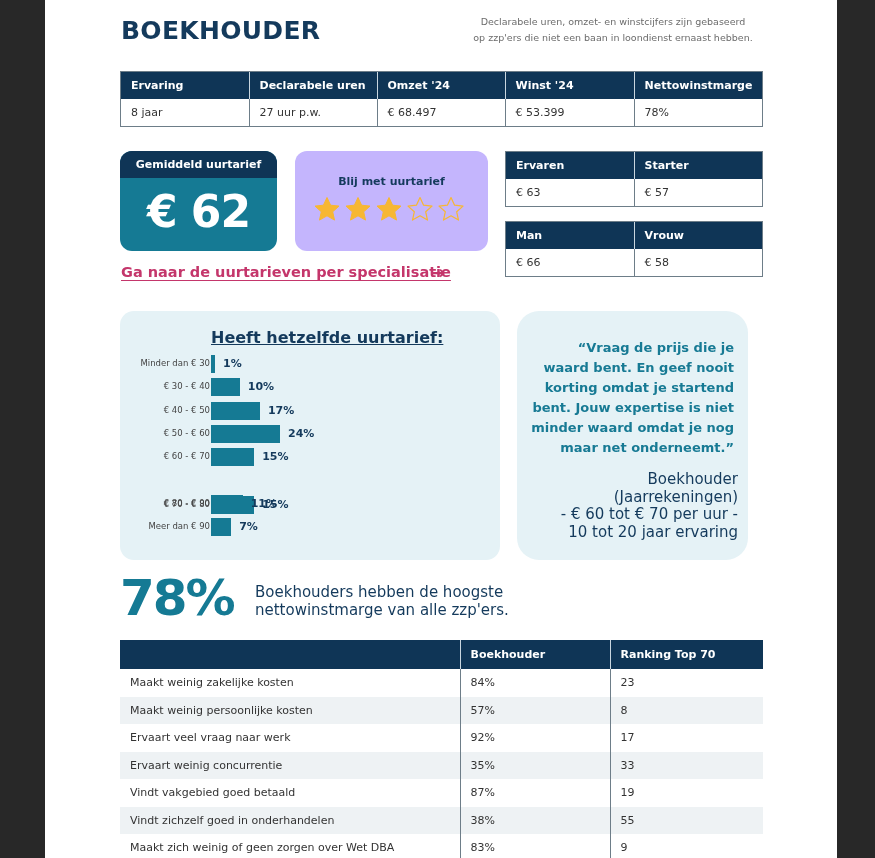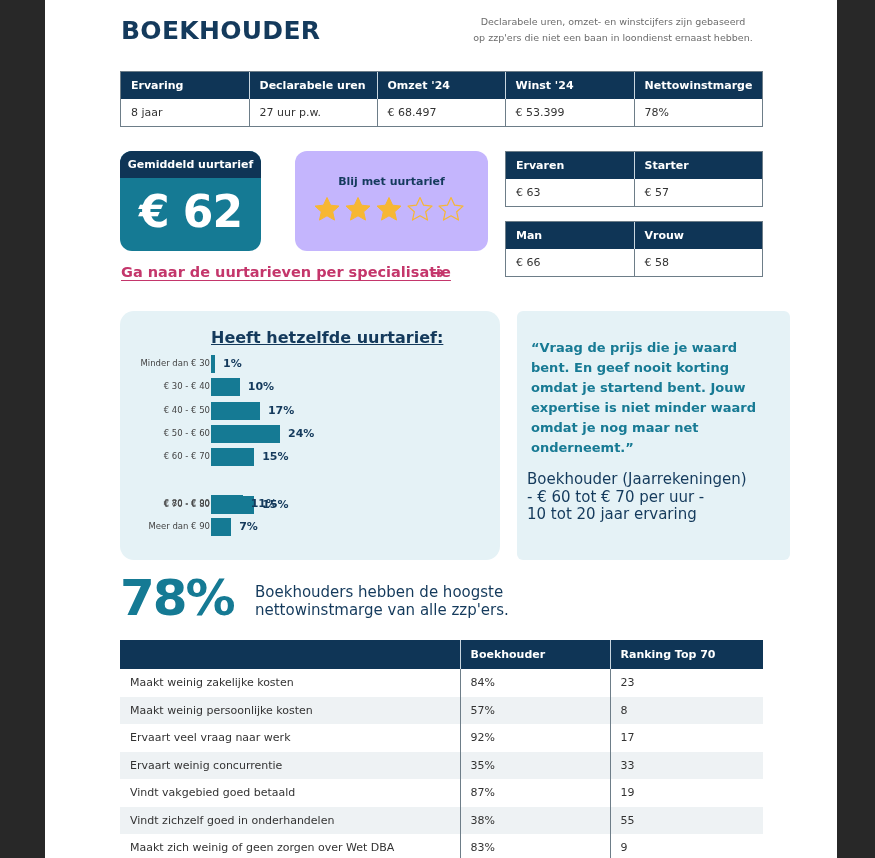--- a/index.html
+++ b/index.html
@@ -15,40 +15,40 @@
     .grid th { background: #0f3556; color: #fff; text-align: left; font-size: 11px; font-weight: bold; padding: 0 10px; height: 27px; border-left: 1.5px solid #c9d6df; }
     .grid th:first-child { border-left: none; }
     .grid td { background: #fff; color: #333; font-size: 11px; padding: 0 10px; height: 27px; border-left: 1.5px solid #6d7d88; }
     .grid td:first-child { border-left: none; }
     .boxed { border: 1.5px solid #6d7d88; }
 
     .t1 { left: 75px; top: 71px; width: 643px; }
     .t2 { left: 460px; top: 151px; width: 258px; }
     .t3 { left: 460px; top: 221px; width: 258px; }
 
-    .rate-card { left: 75px; top: 151px; width: 141px; height: 100px; border-radius: 12px; overflow: hidden; background: #157a94; }
+    .rate-card { left: 75px; top: 151px; width: 157px; height: 100px; border-radius: 12px; overflow: hidden; background: #157a94; }
     .rate-head { height: 27px; background: #0f3556; color: #fff; font-size: 11px; font-weight: bold; text-align: center; line-height: 28px; }
     .rate-val { color: #fff; font-size: 44px; font-weight: bold; text-align: center; line-height: 68px; letter-spacing: -1px; }
 
     .stars-card { left: 250px; top: 151px; width: 193px; height: 100px; border-radius: 12px; background: #c4b5fd; }
     .stars-label { position: absolute; top: 24px; width: 100%; text-align: center; font-size: 11px; font-weight: bold; color: #143a5c; }
     .stars { position: absolute; top: 44px; left: 17px; display: flex; gap: 1px; }
     .stars svg { width: 30px; height: 30px; }
 
     .link { left: 76px; top: 264px; font-size: 14.5px; font-weight: bold; color: #c4366b; text-decoration: underline; text-underline-offset: 3px; }
     .link-arrow { left: 385px; top: 262px; font-size: 18px; color: #c4366b; font-weight: bold; }
 
     .chart-card { left: 75px; top: 311px; width: 380px; height: 249px; border-radius: 14px; background: #e5f2f6; }
     .chart-title { position: absolute; left: 91px; top: 17px; font-size: 16px; font-weight: bold; color: #143a5c; text-decoration: underline; }
     .chart-row { position: absolute; left: 0; height: 20px; text-decoration: underline; }
     .chart-cat { position: absolute; right: 290px; width: 100px; top: 4px; text-align: right; font-size: 8.5px; color: #444; white-space: nowrap; }
     .chart-bar { position: absolute; left: 91px; top: 1px; height: 18px; background: #157a94; }
     .chart-val { position: absolute; top: 3px; font-size: 11px; font-weight: bold; color: #143a5c; }
 
-    .quote-card { left: 472px; top: 311px; width: 273px; height: 249px; border-radius: 6px; background: #e5f2f6; text-align: left; }
+    .quote-card { left: 472px; top: 311px; width: 231px; height: 249px; border-radius: 22px; background: #e5f2f6; text-align: right; }
     .quote-text { position: absolute; left: 14px; right: 14px; top: 27px; font-size: 13px; font-weight: bold; color: #177a94; line-height: 20px; }
     .quote-attr { position: absolute; left: 10px; right: 10px; top: 160px; font-size: 15px; color: #143a5c; line-height: 17.5px; }
 
     .big-pct { left: 75px; top: 568px; font-size: 50px; font-weight: bold; color: #157a94; letter-spacing: -2px; line-height: 60px; }
     .big-desc { left: 210px; top: 584px; width: 320px; font-size: 15px; color: #143a5c; line-height: 17.5px; }
 
     .t4 { left: 75px; top: 640px; width: 643px; }
     .t4 th { height: 29px; }
     .t4 td { height: 27.5px; }
     .t4 tr.alt td { background: #eef2f4; }

